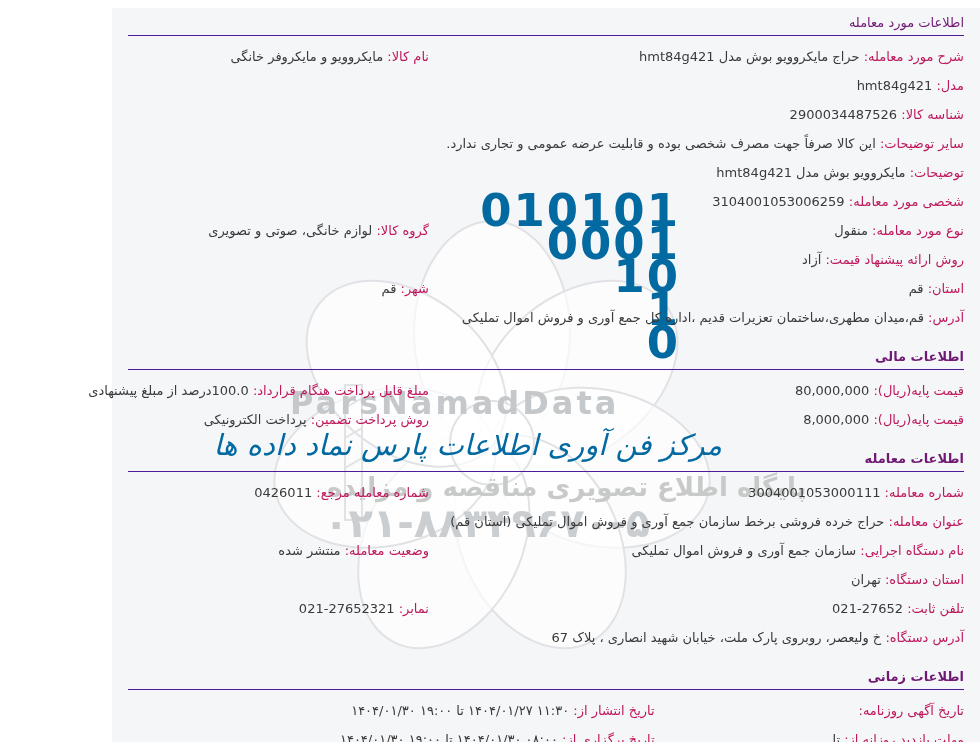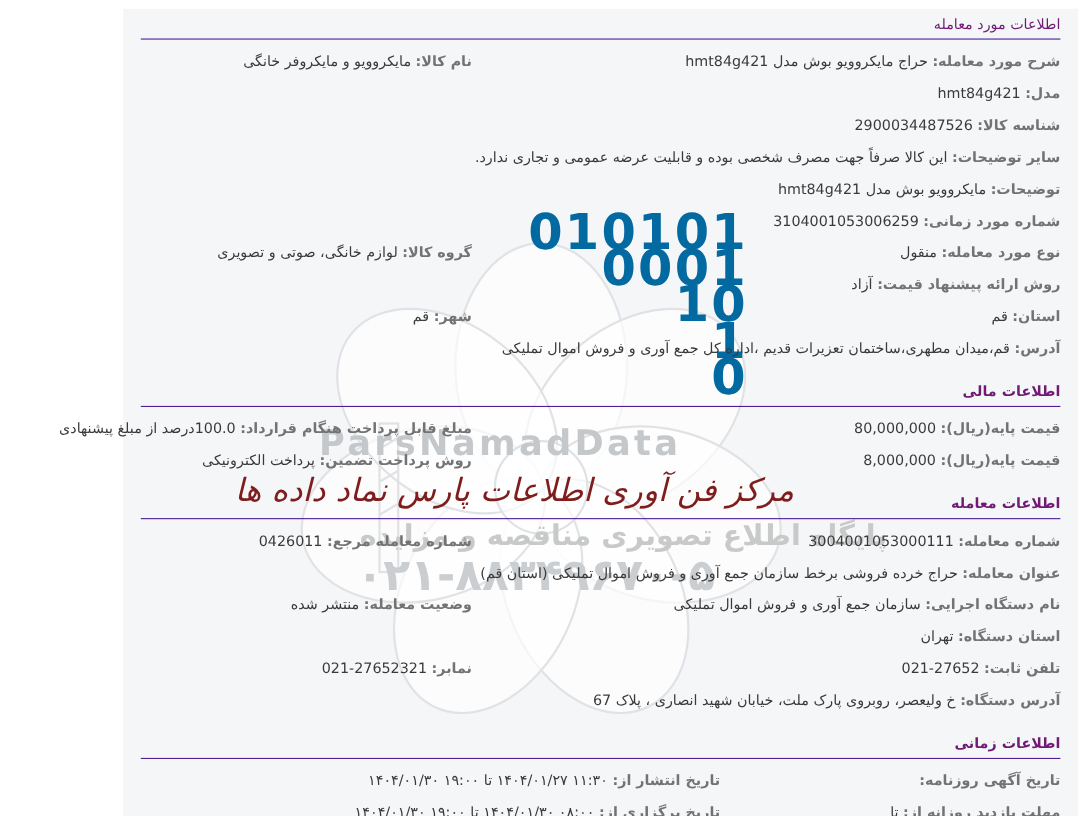--- a/index.html
+++ b/index.html
@@ -21,21 +21,21 @@
     position:absolute;left:300px;top:186px;width:268px;text-align:right;
     font-size:45px;font-weight:bold;line-height:33px;letter-spacing:2px;
     color:#0369a1;direction:ltr;
   }
   .wm-brand{
     position:absolute;left:178px;top:376px;
     font-size:32px;font-weight:bold;letter-spacing:3px;color:#c4c8ca;direction:ltr;white-space:nowrap;
   }
   .wm-script{
     position:absolute;left:180px;top:420px;width:430px;
-    font-size:29px;font-style:italic;color:#7f1d1d;direction:rtl;white-space:nowrap;
+    font-size:29px;font-style:italic;color:#0369a1;direction:rtl;white-space:nowrap;
   }
   .wm-tagline{
     position:absolute;left:215px;top:464px;
     font-size:26px;font-weight:bold;color:#c7cac8;direction:rtl;white-space:nowrap;
   }
   .wm-phone{
     position:absolute;left:212px;top:492px;
     font-size:40px;font-weight:bold;letter-spacing:4px;color:#caced1;direction:ltr;white-space:nowrap;
   }
   
@@ -46,21 +46,21 @@
     border-bottom:1px solid #4c1d95;
   }
   .section-title:not(:first-child){margin-top:12px;font-weight:bold;}
   .row{height:29px;display:flex;align-items:center;}
   .cell{white-space:nowrap;overflow:visible;}
   .cell.full{width:100%;}
   .cell.r-wide{width:64%;}
   .cell.l-narrow{width:36%;}
   .cell.r-narrow{width:37%;}
   .cell.l-wide{width:63%;}
-  .lbl{font-weight:bold;color:#737373;}
+  .lbl{font-weight:normal;color:#be185d;}
   .val{color:#3a3a3a;}
 </style>
 </head>
 <body>
 
 <div class="content">
 
   <div class="watermark">
     <svg class="wm-svg" width="500" height="470" viewBox="0 0 500 470">
       <g fill="rgba(255,255,255,0.65)" stroke="#e0e2e5" stroke-width="2">
@@ -117,21 +117,21 @@
       <div class="row">
         <div class="cell full"><span class="lbl">شناسه کالا:</span> <span class="val">2900034487526</span></div>
       </div>
       <div class="row">
         <div class="cell full"><span class="lbl">سایر توضیحات:</span> <span class="val">این کالا صرفاً جهت مصرف شخصی بوده و قابلیت عرضه عمومی و تجاری ندارد.</span></div>
       </div>
       <div class="row">
         <div class="cell full"><span class="lbl">توضیحات:</span> <span class="val">مایکروویو بوش مدل hmt84g421</span></div>
       </div>
       <div class="row">
-        <div class="cell r-wide"><span class="lbl">شماره مورد زمانی:</span> <span class="val">3104001053006259</span></div>
+        <div class="cell r-wide"><span class="lbl">شخصی مورد معامله:</span> <span class="val">3104001053006259</span></div>
       </div>
       <div class="row">
         <div class="cell r-wide"><span class="lbl">نوع مورد معامله:</span> <span class="val">منقول</span></div>
         <div class="cell l-narrow"><span class="lbl">گروه کالا:</span> <span class="val">لوازم خانگی، صوتی و تصویری</span></div>
       </div>
       <div class="row">
         <div class="cell full"><span class="lbl">روش ارائه پیشنهاد قیمت:</span> <span class="val">آزاد</span></div>
       </div>
       <div class="row">
         <div class="cell r-wide"><span class="lbl">استان:</span> <span class="val">قم</span></div>

